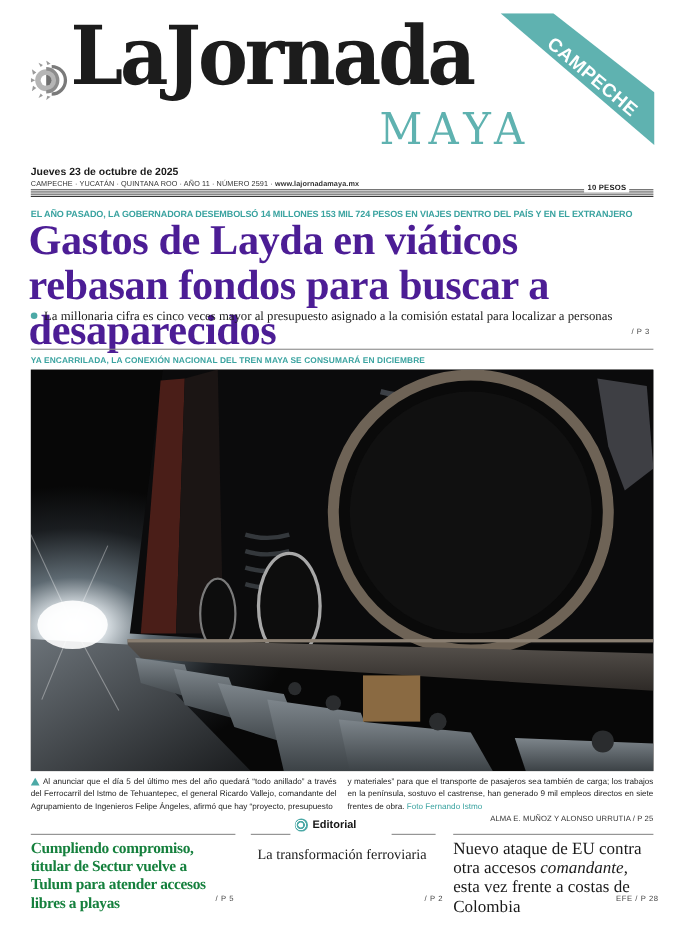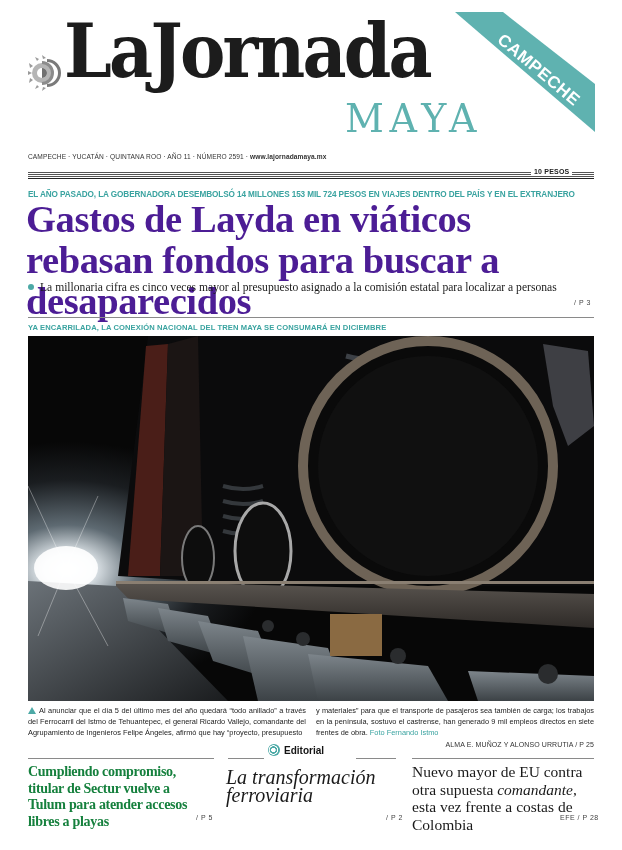--- a/index.html
+++ b/index.html
@@ -41,21 +41,21 @@
     .caption { position: absolute; top: 705px; font-size: 7.4px; line-height: 11px; color: #222; text-align: justify; }
     .caption-arrow-icon { display: inline-block; width: 0; height: 0; border-left: 4px solid transparent; border-right: 4px solid transparent; border-bottom: 7px solid #4ca9a6; margin-right: 3px; vertical-align: -1px; }
     .photo-credit { color: #3aa3a0; }
     .byline { position: absolute; left: 400px; top: 741px; width: 194px; text-align: right; font-size: 7px; color: #333; letter-spacing: 0.1px; white-space: nowrap; }
 
     
     .col-rule { position: absolute; top: 758px; height: 1px; background: #8a8a8a; }
     .col-head-bold { position: absolute; left: 28px; top: 764px; width: 180px; font-family: "Liberation Serif", serif; font-weight: bold; font-size: 14px; line-height: 16.5px; color: #15803d; letter-spacing: -0.3px; }
     .editorial-tag { position: absolute; left: 268px; top: 744px; font-size: 10px; font-weight: bold; color: #141414; display: flex; align-items: center; gap: 4px; }
     .editorial-icon { width: 12px; height: 12px; border-radius: 50%; background: radial-gradient(circle at 45% 50%, #ffffff 0 2px, #4ca9a6 2.5px 3.5px, #ffffff 4px 4.5px, #4ca9a6 5px); }
-    .col-editorial { position: absolute; left: 226px; top: 768px; width: 170px; text-align: left; font-family: "Liberation Serif", serif; font-size: 20px; line-height: 18px; color: #1a1a1a; font-style: italic; }
+    .col-editorial { position: absolute; left: 226px; top: 768px; width: 170px; text-align: center; font-family: "Liberation Serif", serif; font-size: 13px; line-height: 18px; color: #1a1a1a; }
     .col-right { position: absolute; left: 412px; top: 763px; width: 185px; font-family: "Liberation Serif", serif; font-size: 15.5px; line-height: 17.5px; color: #1a1a1a; }
     .col-right i { font-style: italic; }
   </style>
 </head>
 <body>
 
 <header class="masthead">
   <svg class="logo-icon" viewBox="0 0 36 36" width="36" height="36">
     <g fill="#9a9a9a">
       <polygon points="4,18 0,16 0,20"></polygon>
@@ -75,20 +75,21 @@
   <div class="logo-text">LaJornada</div>
   <div class="logo-sub">MAYA</div>
 
   <svg class="ribbon-wrap" viewBox="0 0 140 120" width="140" height="120">
     <polygon points="0,0 48,0 140,72 140,120" fill="#5fb2b0"></polygon>
   </svg>
   <div class="ribbon-label" style="left:506px; top:30px;">CAMPECHE</div>
 </header>
 
 <div class="dateline">
+  <div class="date">Jueves 23 de octubre de 2025</div>
   <div class="edition">
     <span>CAMPECHE · YUCATÁN · QUINTANA ROO · AÑO 11 · NÚMERO 2591 · </span><b>www.lajornadamaya.mx</b>
   </div>
 </div>
 
 <div class="rules">
   <div class="rule-line" style="top:0; width:566px;"></div>
   <div class="rule-line" style="top:2px; width:566px;"></div>
   <div class="rule-line" style="top:4px; width:566px;"></div>
   <div class="rule-line" style="top:6px; width:566px; background:#222;"></div>
@@ -208,15 +209,15 @@
 <div class="page-ref" style="left:196px; top:814px;">/ P 5</div>
 
 <div class="editorial-tag">
   <span class="editorial-icon"></span>
   <span>Editorial</span>
 </div>
 <div class="col-editorial">La transformación ferroviaria</div>
 <div class="page-ref" style="left:386px; top:814px;">/ P 2</div>
 
 <div class="col-right">
-  <span>Nuevo mayor de EU contra otra supuesta </span><i>comandante</i><span>, esta vez frente a costas de Colombia</span>
+  <span>Nuevo ataque de EU contra otra accesos </span><i>comandante</i><span>, esta vez frente a costas de Colombia</span>
 </div>
 <div class="page-ref" style="left:560px; top:814px; white-space:nowrap;">EFE / P 28</div>
 
 </body></html>

